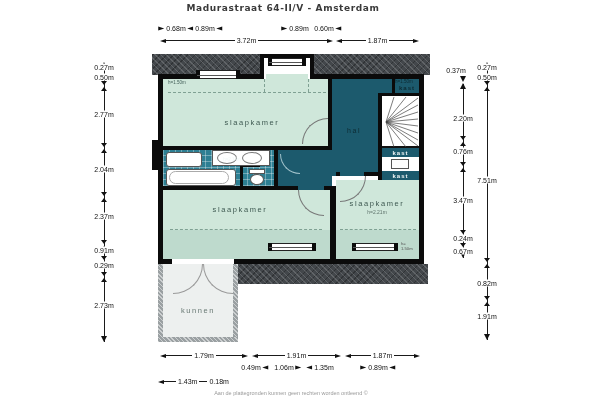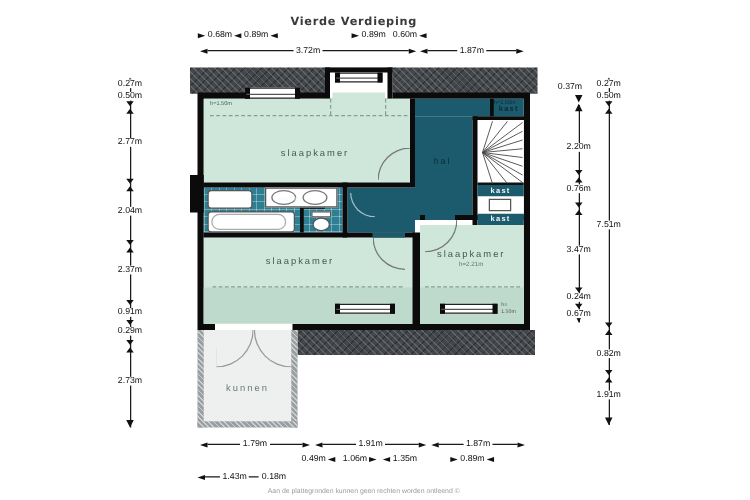--- a/index.html
+++ b/index.html
@@ -67,21 +67,21 @@
   .kastband{position:absolute;background:#1c5a6d;z-index:4;display:flex;align-items:center;justify-content:center;}
   .bal-wall{position:absolute;z-index:2;background:#9aa0a2;
             background-image:repeating-linear-gradient(45deg,rgba(255,255,255,.5) 0 1px,transparent 1px 3px);}
   .bal-int{position:absolute;background:#edf0ef;z-index:2;}
 </style>
 </head>
 <body>
 
 <div id="canvas">
 
-  <div class="title" style="left:283px;top:13px;">Vierde Verdieping</div>
+  <div class="title" style="left:283px;top:3px;">Madurastraat 64-II/V - Amsterdam</div>
 
   <div class="hatch" style="left:152px;top:54px;width:278px;height:21px;"></div>
   <div class="hatch" style="left:238px;top:264px;width:190px;height:20px;"></div>
 
   <div class="abs" style="left:158px;top:74px;width:266px;height:190px;border:5px solid #0b0b0b;z-index:2;"></div>
   <div class="wall" style="left:152px;top:140px;width:11px;height:30px;"></div>
 
   <div class="abs" style="left:260px;top:54px;width:54px;height:25px;background:#fff;border:4px solid #0b0b0b;border-bottom:none;z-index:2;"></div>
   <div class="gap" style="left:266px;top:74px;width:42px;height:6px;background:#cfe7da;"></div>
 

